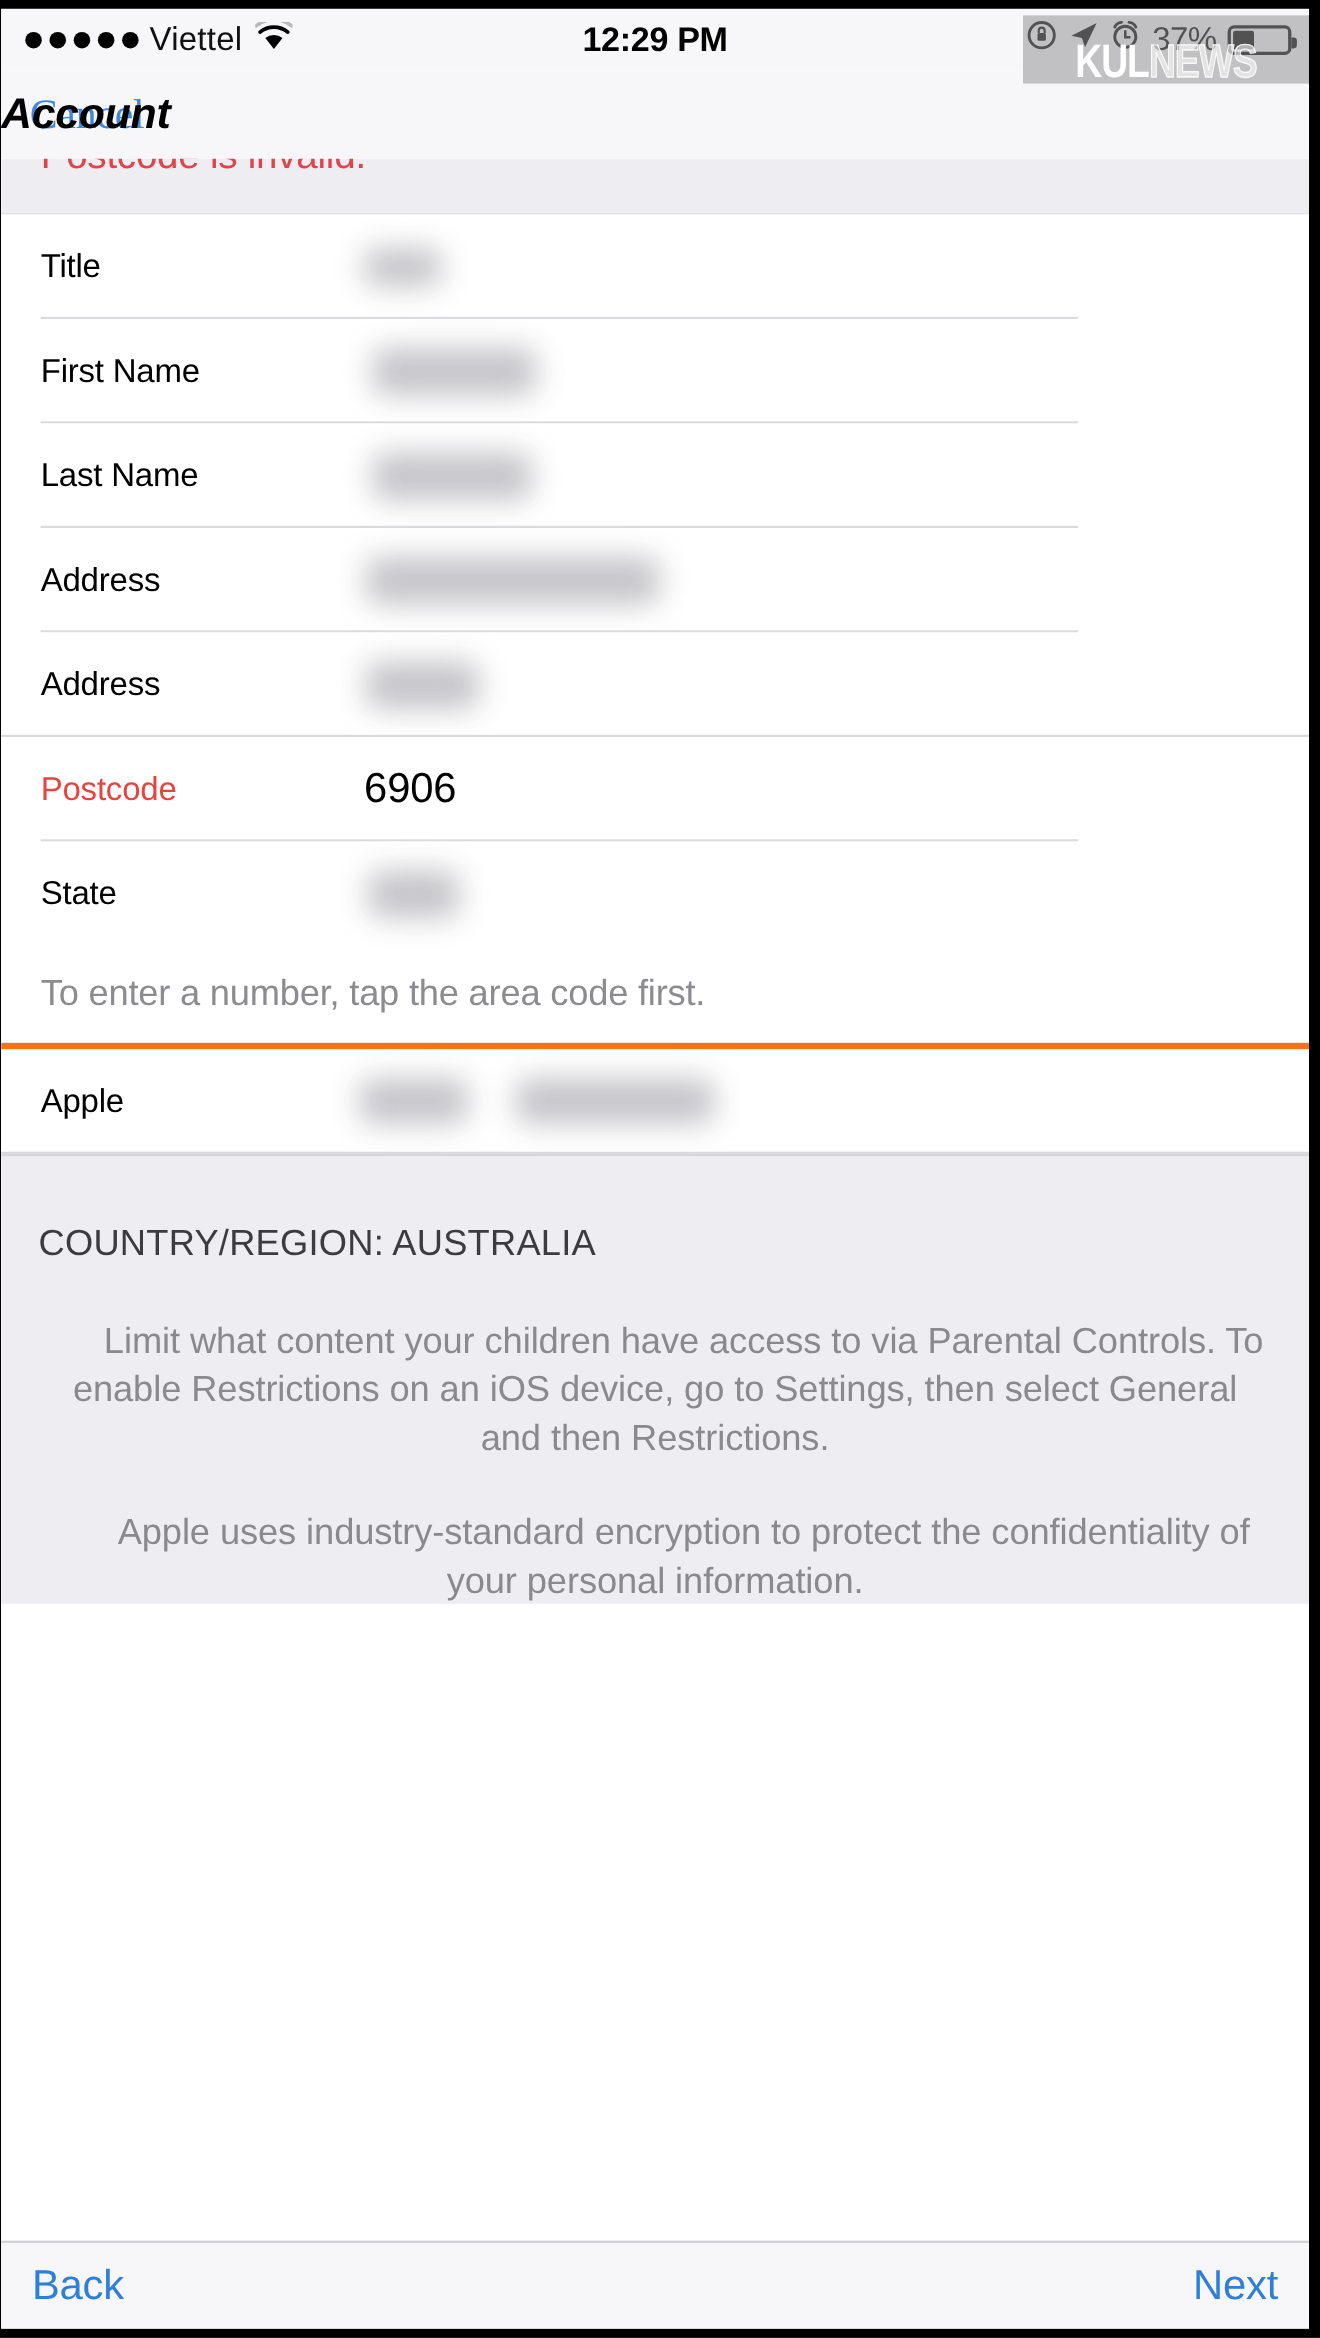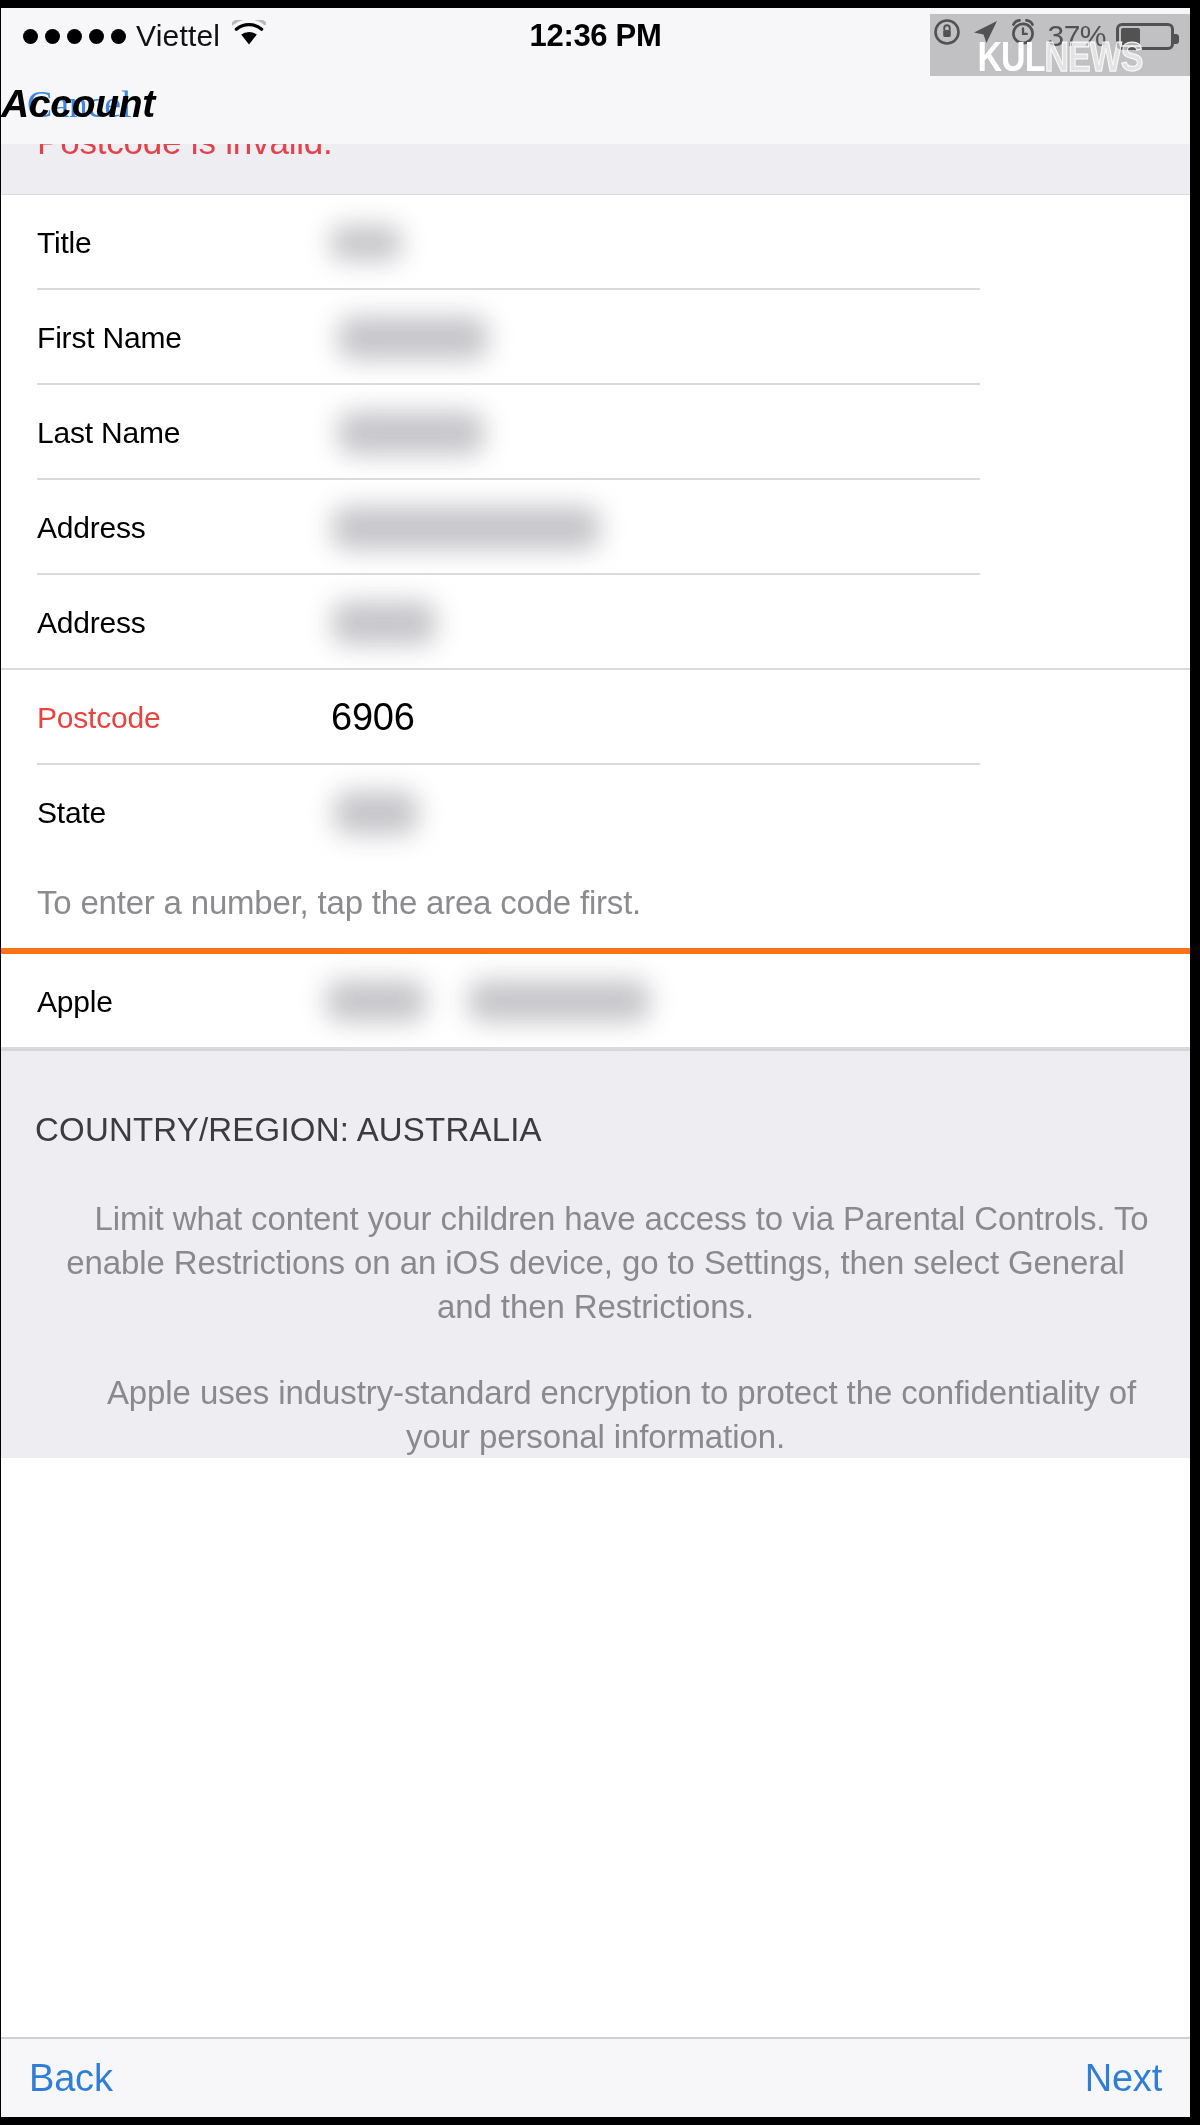--- a/index.html
+++ b/index.html
@@ -330,21 +330,21 @@
         <span class="sb-carrier">Viettel</span>
         <span class="sb-wifi">
           <svg width="34" height="26" viewBox="0 0 34 26">
             <path d="M17 24.5 L9.2 14.6 a12.6 12.6 0 0 1 15.6 0 Z" fill="#000"></path>
             <path d="M4.4 9.2 a19.8 19.8 0 0 1 25.2 0" stroke="#000" stroke-width="3.4" fill="none" stroke-linecap="round"></path>
             <path d="M0.8 3.6 a25.6 25.6 0 0 1 32.4 0" stroke="#000" stroke-width="3.2" fill="none" stroke-linecap="round" opacity="0.25"></path>
           </svg>
         </span>
       </div>
 
-      <div class="sb-center">12:36 PM</div>
+      <div class="sb-center">12:29 PM</div>
 
       <div class="sb-right">
         <span>
           <svg width="28" height="28" viewBox="0 0 28 28">
             <circle cx="14" cy="14" r="11.5" fill="none" stroke="#000" stroke-width="2.6"></circle>
             <rect x="10.2" y="12" width="7.6" height="7" rx="1.4" fill="#000"></rect>
             <path d="M11.3 12 v-2.1 a2.7 2.7 0 0 1 5.4 0 V12" fill="none" stroke="#000" stroke-width="2"></path>
           </svg>
         </span>
         <span>

